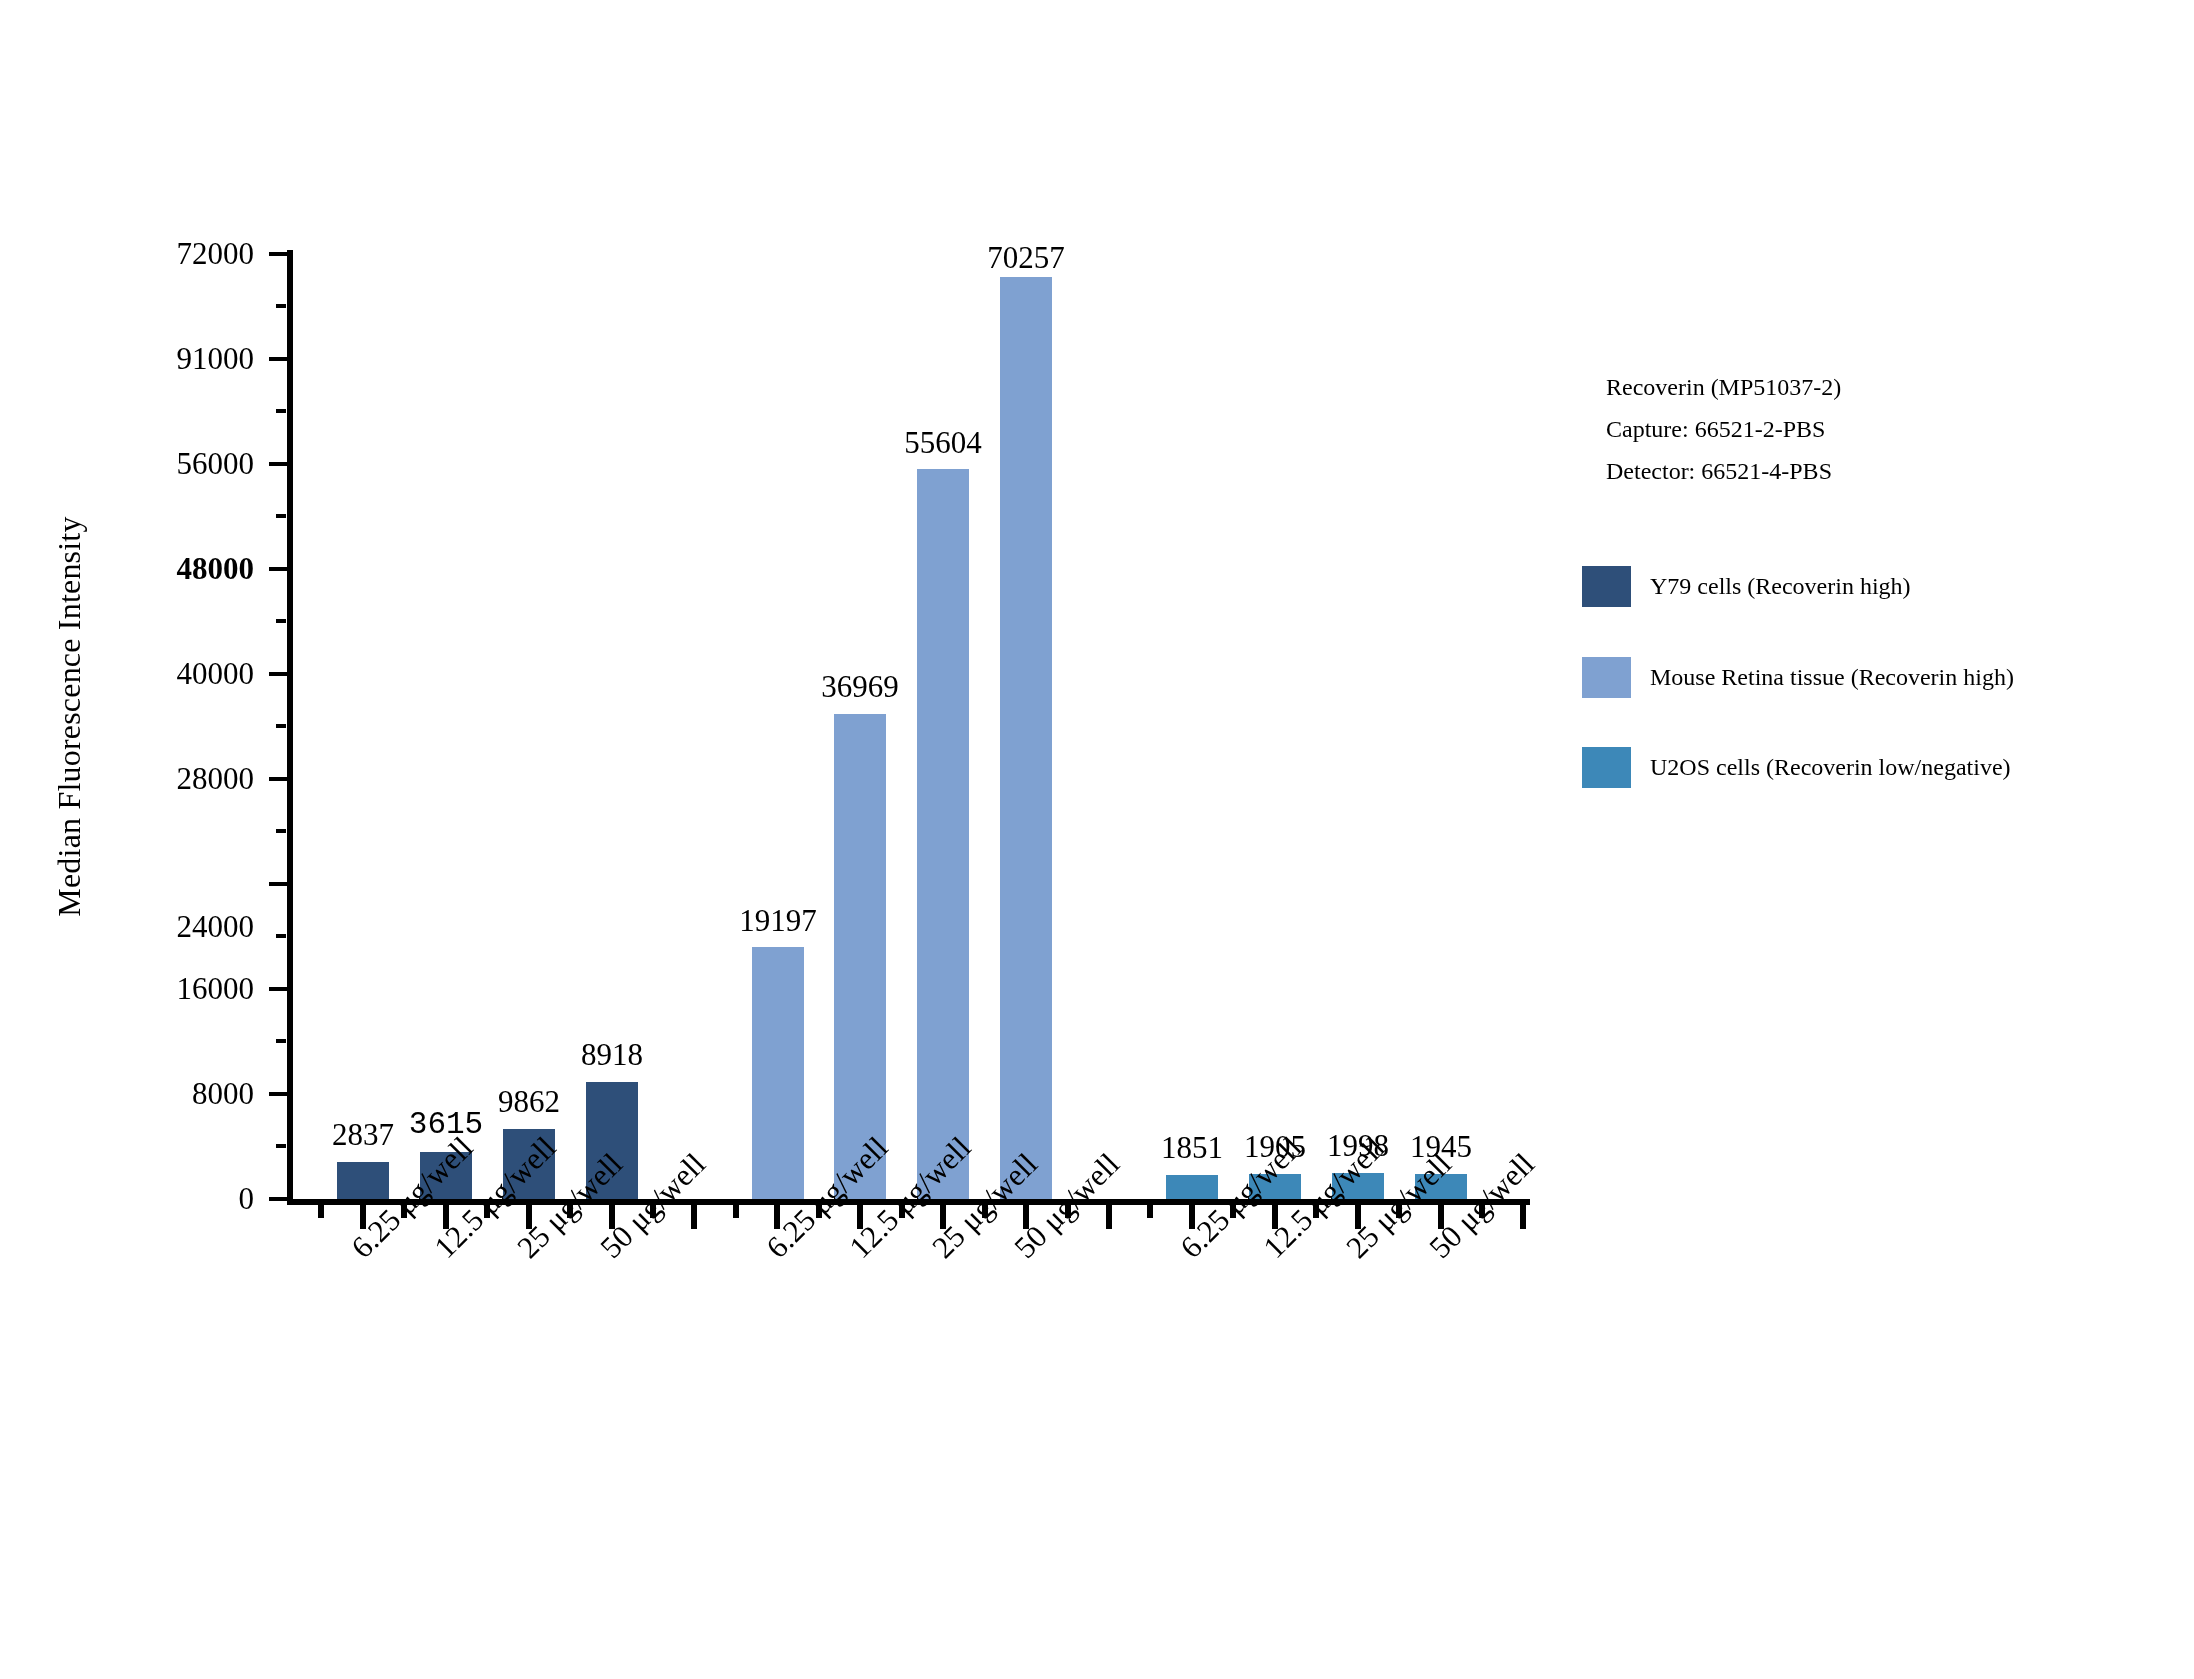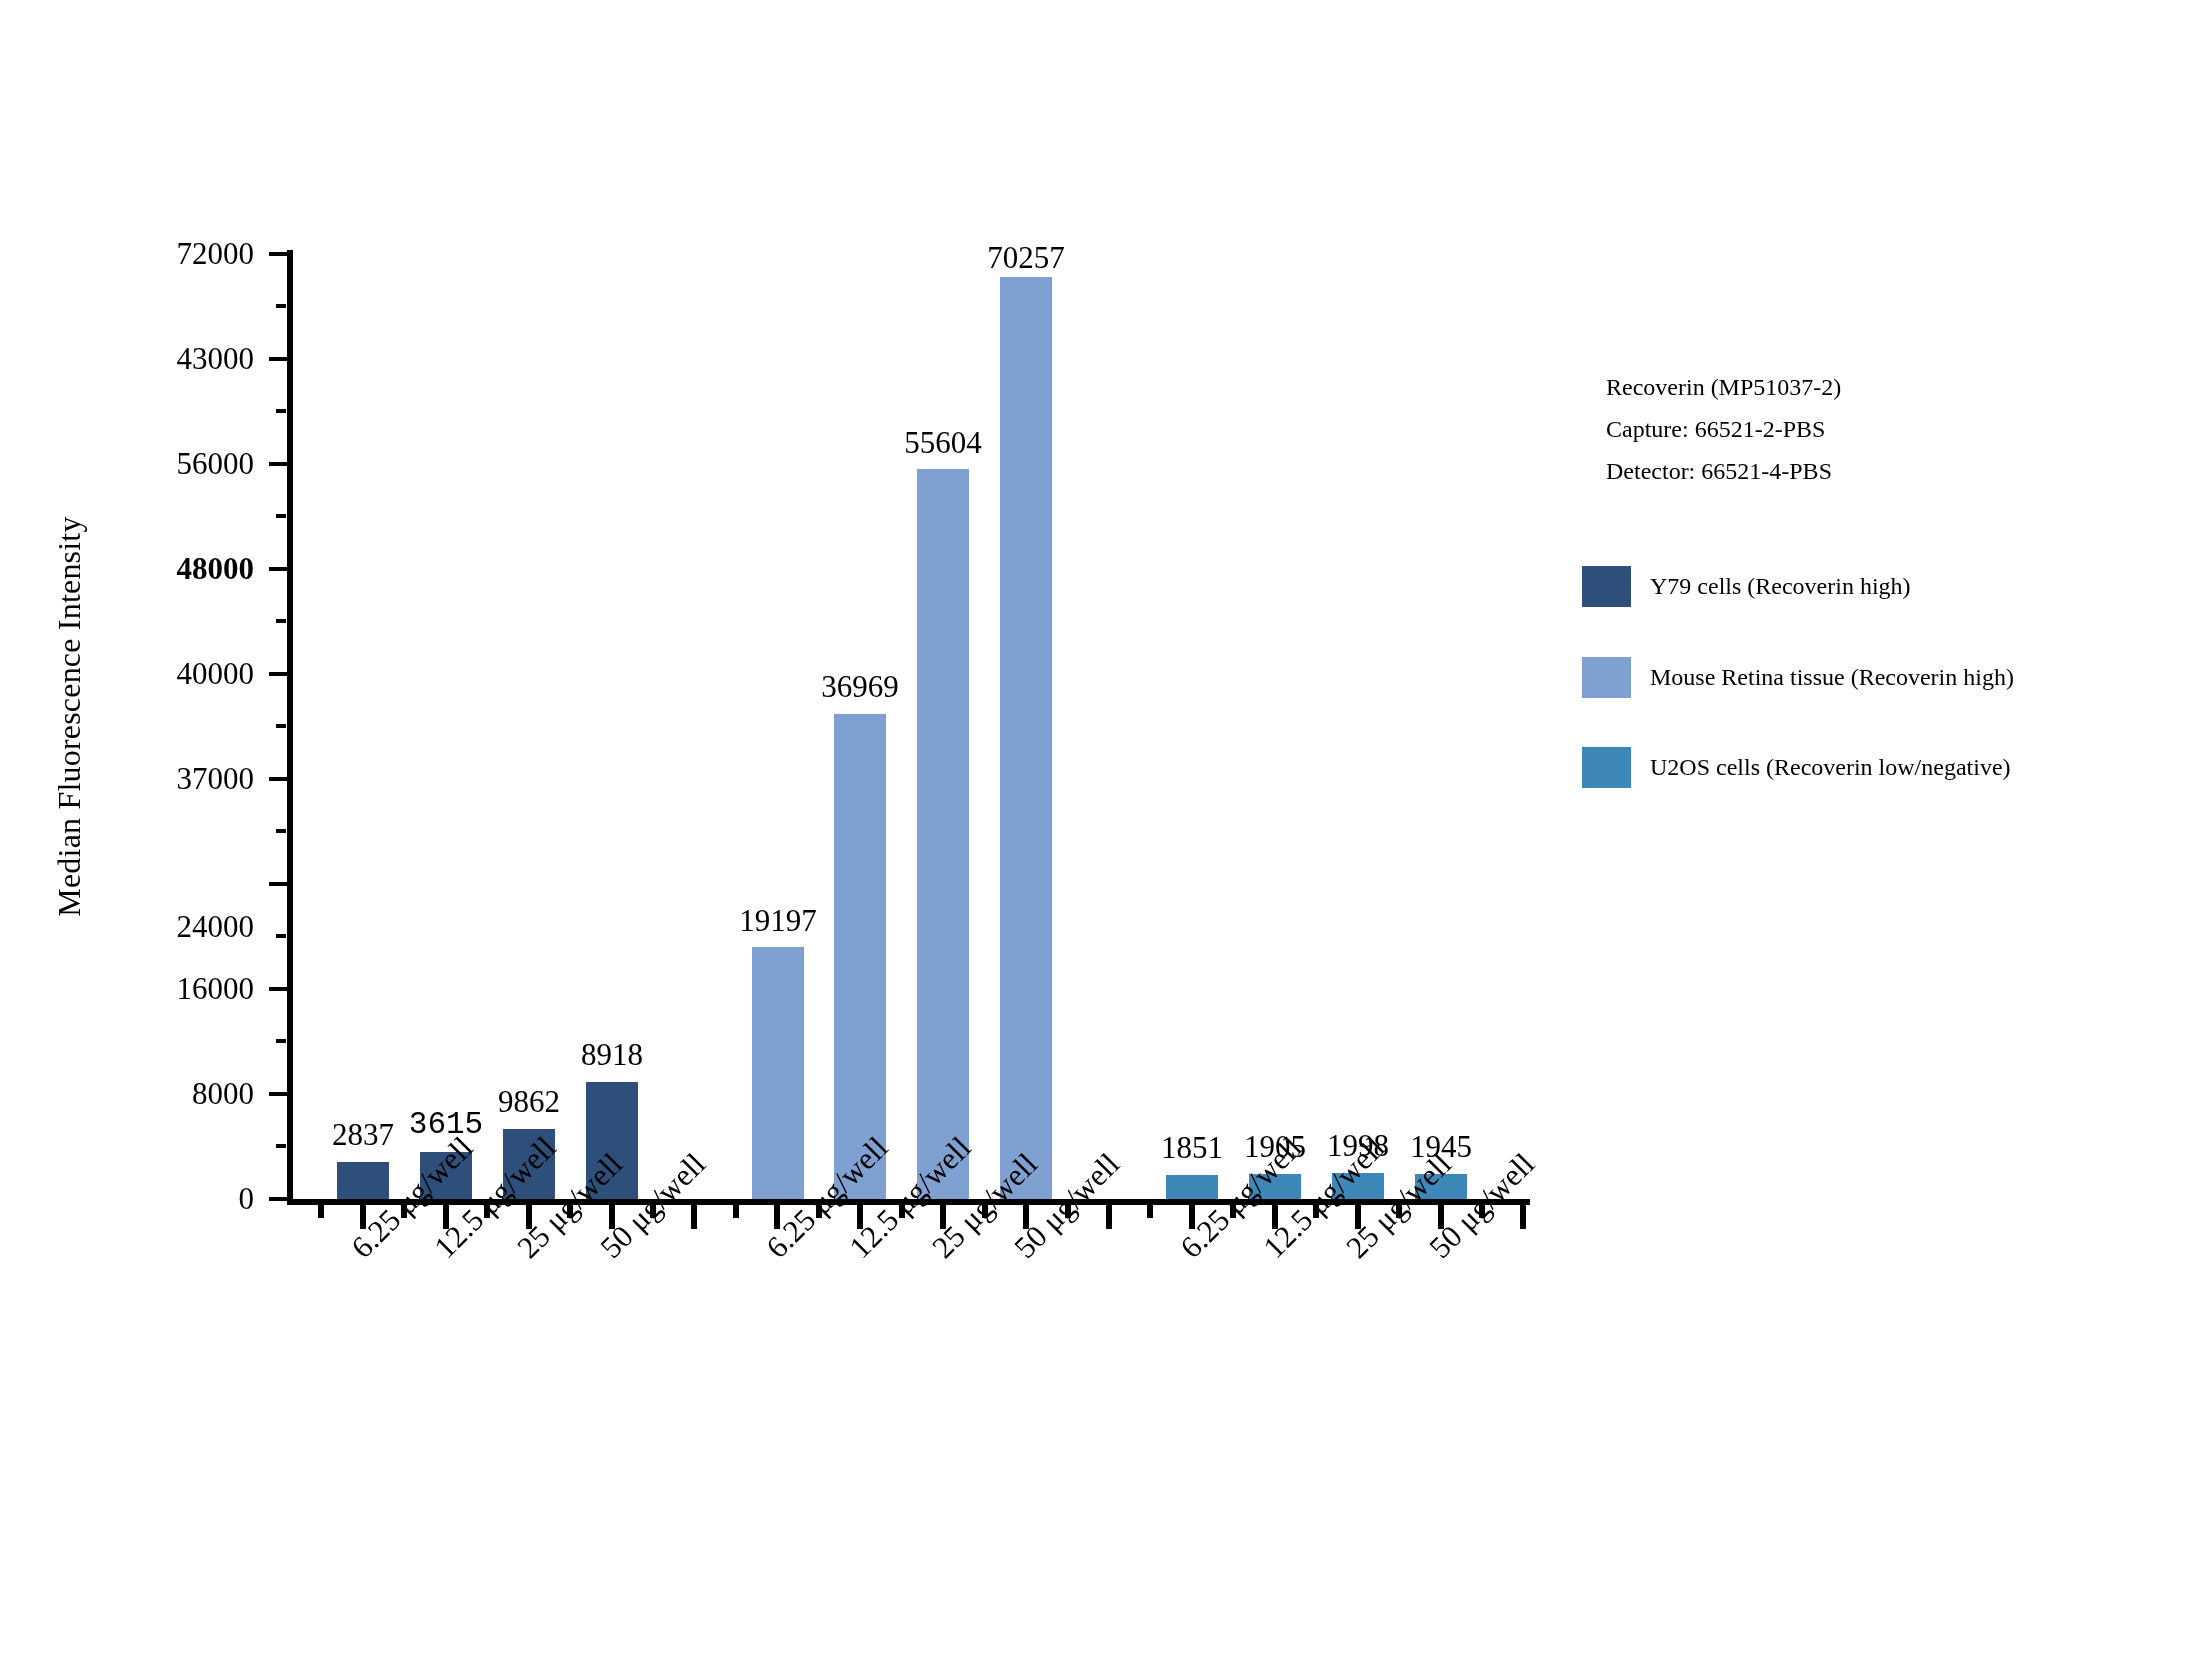--- a/index.html
+++ b/index.html
@@ -191,25 +191,25 @@
       <div class="y-tick minor" style="top: 409px;"></div>
       <div class="y-tick major" style="top: 357px;"></div>
       <div class="y-tick minor" style="top: 304px;"></div>
       <div class="y-tick major" style="top: 252px;"></div>
     </div>
   <div id="y-tick-labels">
       <div class="y-tick-label" style="top: 1183px;">0</div>
       <div class="y-tick-label" style="top: 1078px;">8000</div>
       <div class="y-tick-label" style="top: 973px;">16000</div>
       <div class="y-tick-label" style="top: 911px;">24000</div>
-      <div class="y-tick-label" style="top: 763px;">37000</div>
+      <div class="y-tick-label" style="top: 763px;">28000</div>
       <div class="y-tick-label" style="top: 658px;">40000</div>
       <div class="y-tick-label" style="top: 553px; font-weight: bold;">48000</div>
       <div class="y-tick-label" style="top: 448px;">56000</div>
-      <div class="y-tick-label" style="top: 343px;">43000</div>
+      <div class="y-tick-label" style="top: 343px;">91000</div>
       <div class="y-tick-label" style="top: 238px;">72000</div>
     </div>
 
   <div id="x-ticks-layer">
       <div class="x-tick major" style="left: 360px;"></div>
       <div class="x-tick minor" style="left: 318px;"></div>
       <div class="x-tick major" style="left: 443px;"></div>
       <div class="x-tick minor" style="left: 401px;"></div>
       <div class="x-tick major" style="left: 526px;"></div>
       <div class="x-tick minor" style="left: 484px;"></div>

